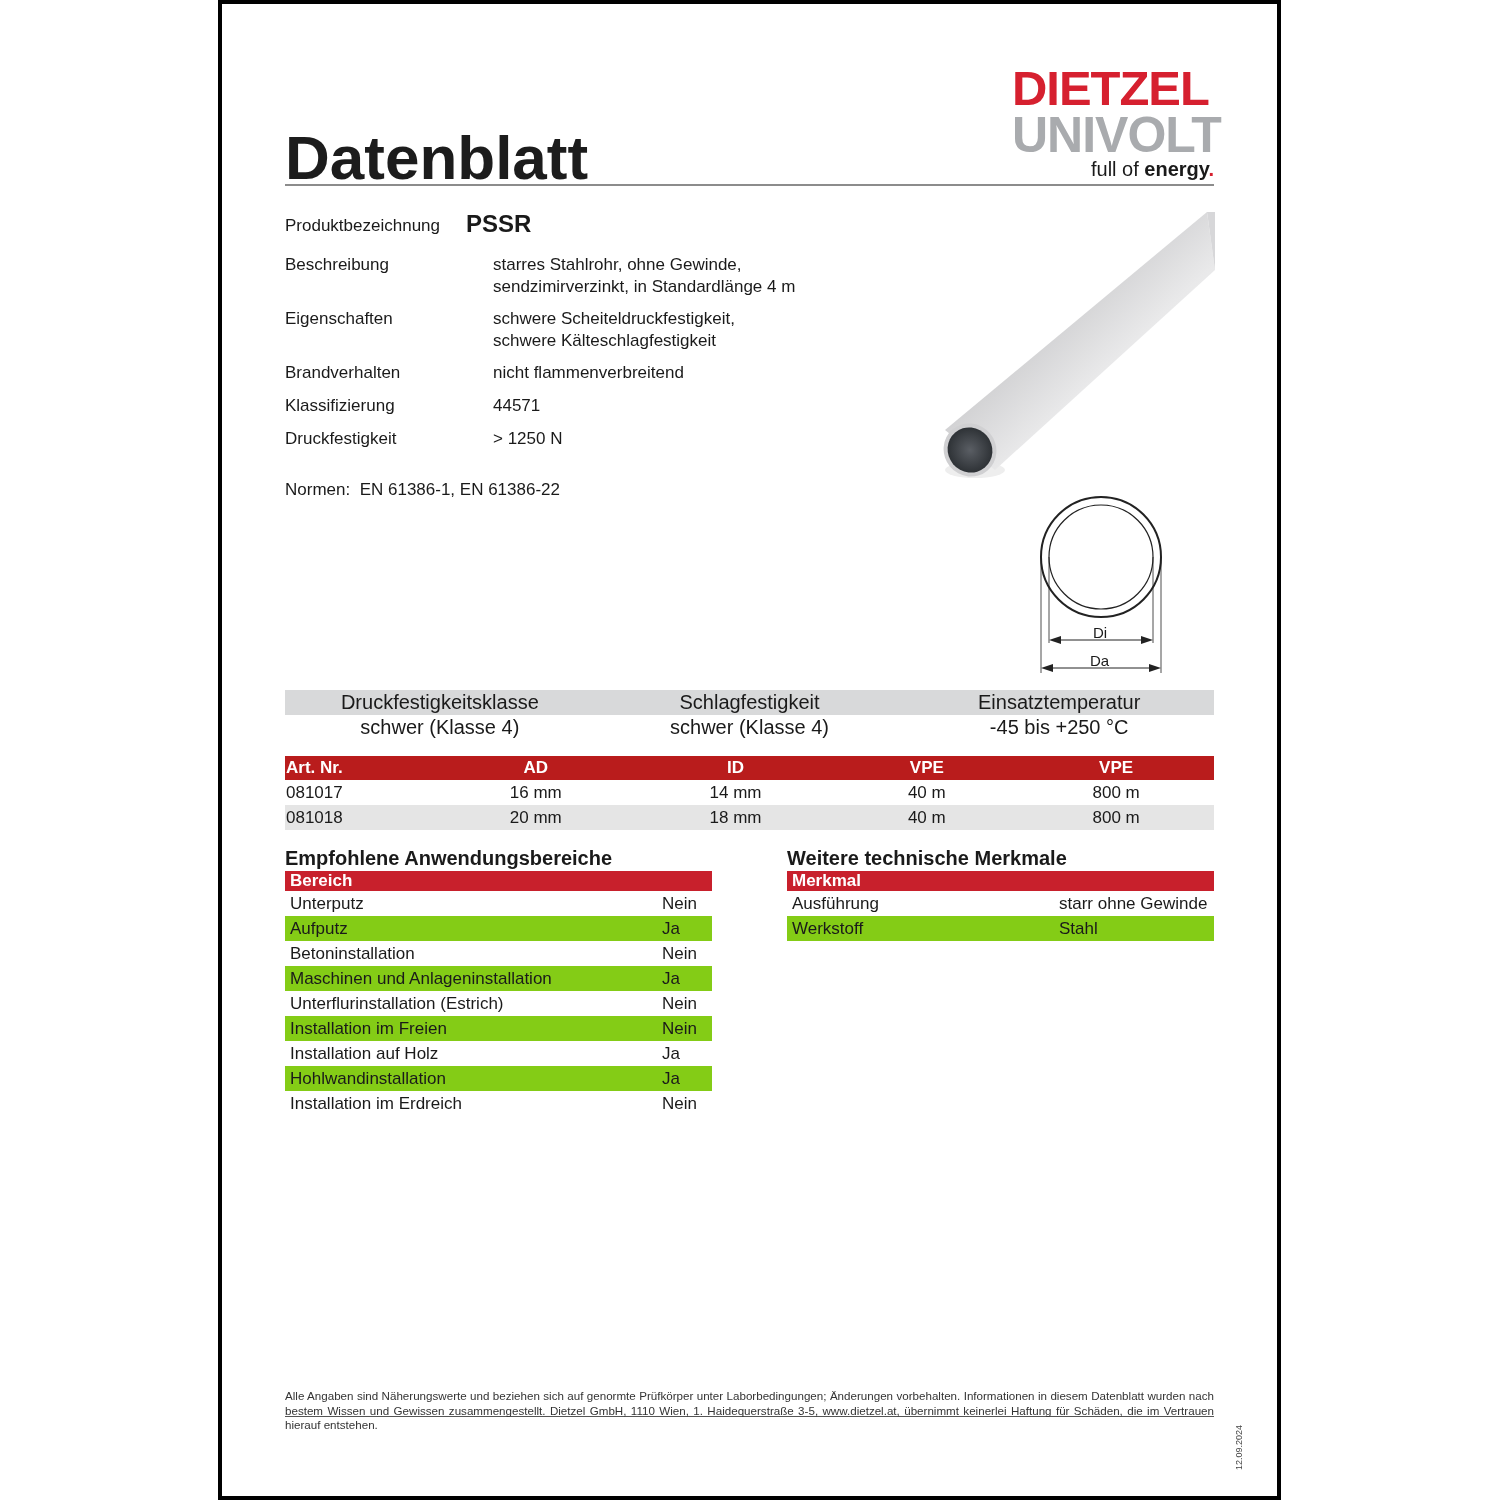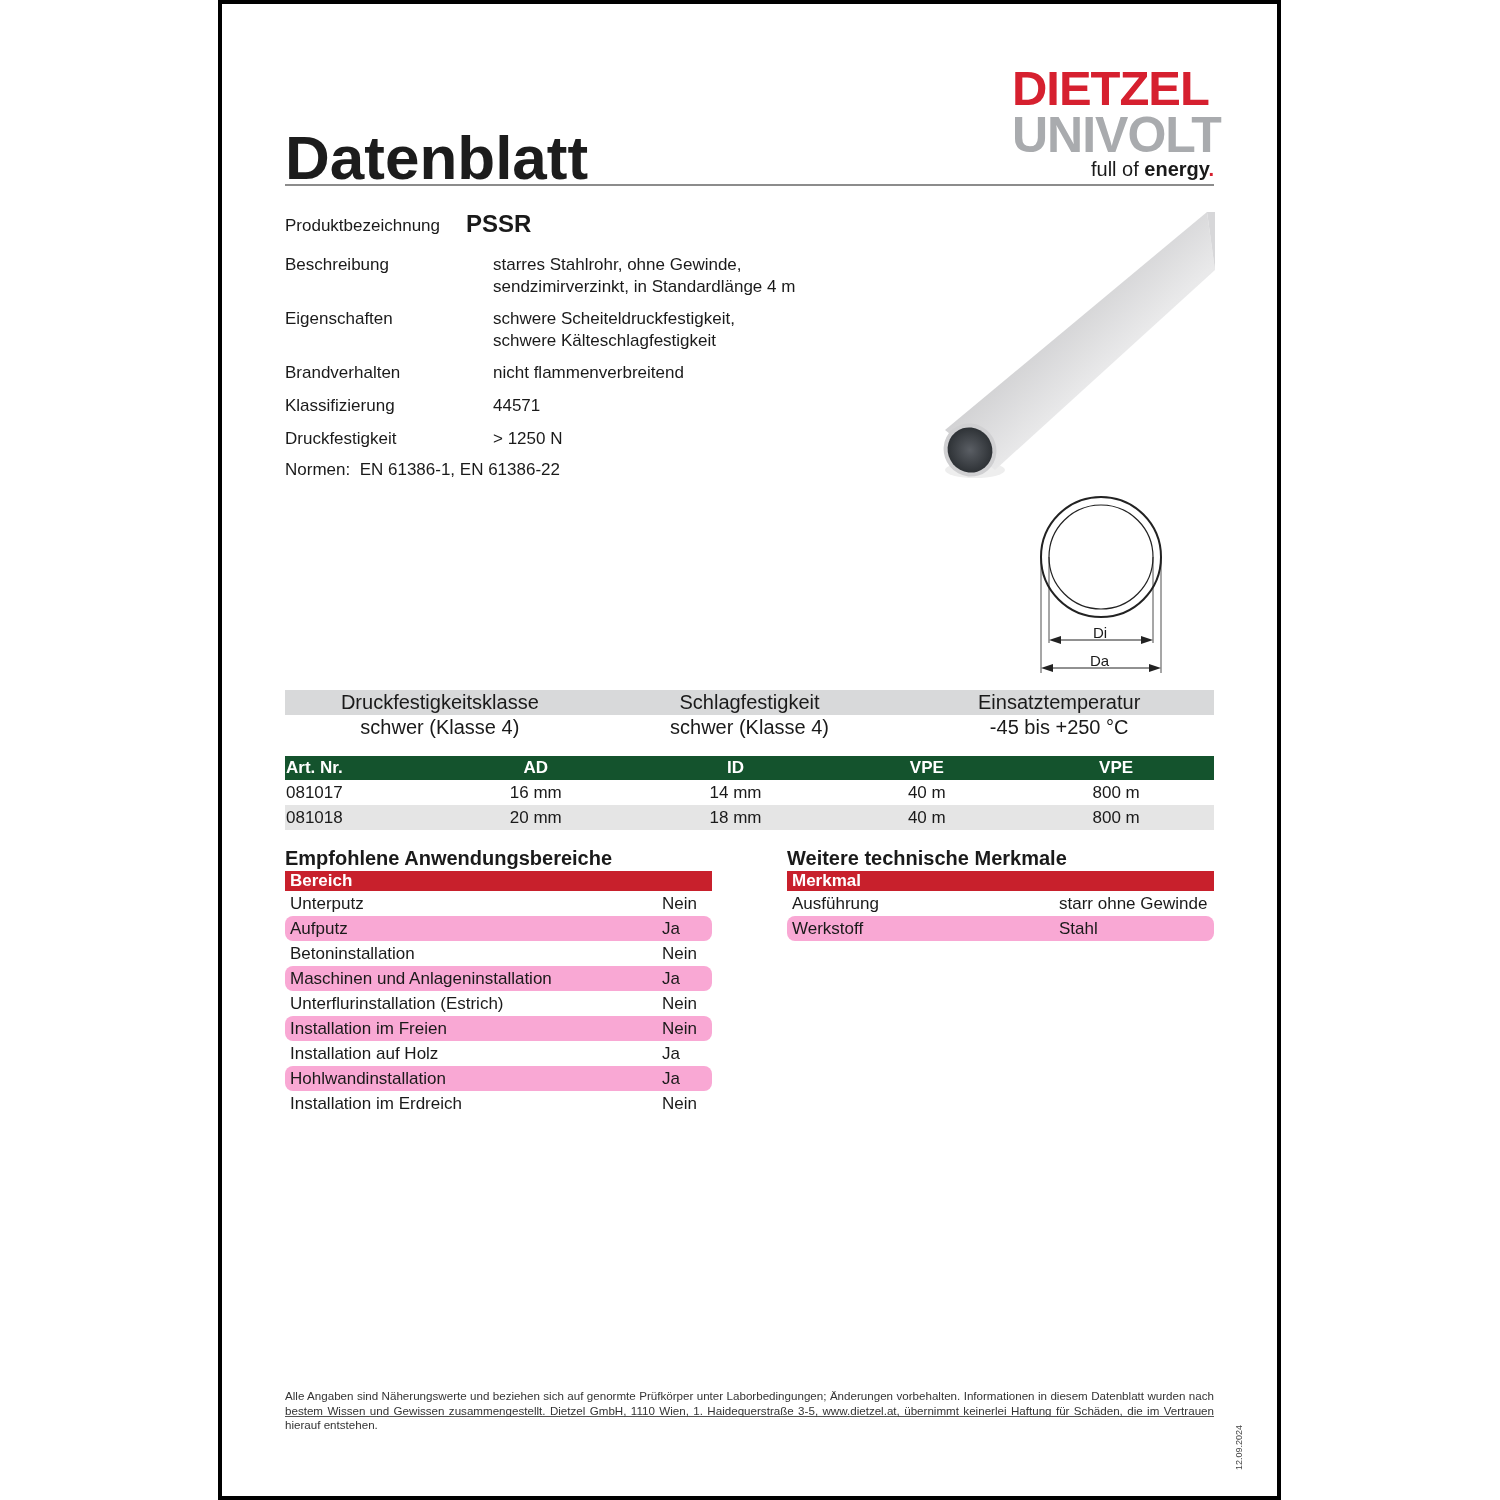--- a/index.html
+++ b/index.html
@@ -16,43 +16,43 @@
   .logo-univolt { left: 1012px; top: 108px; font-size: 50px; font-weight: bold; color: #a9abae;
                   letter-spacing: -1px; line-height: 54px; }
   .logo-tag { right: 286px; top: 158px; font-size: 20px; color: #1a1a1a; white-space: nowrap; }
   .logo-tag b { font-weight: bold; }
   .logo-tag .dot { color: #d6202f; font-weight: bold; }
 
   .prop-label { left: 285px; font-size: 17px; color: #1a1a1a; }
   .prop-value { left: 465px; font-size: 17px; color: #1a1a1a; line-height: 22px; margin-left: 28px; }
   .prop-product { left: 466px; top: 210px; font-size: 24px; font-weight: bold; color: #1a1a1a; }
 
-  .normen { left: 285px; top: 460px; font-size: 17px; }
+  .normen { left: 285px; top: 480px; font-size: 17px; }
 
   .pipe-img { left: 935px; top: 208px; width: 285px; height: 280px; }
   .diagram { left: 1030px; top: 495px; width: 145px; height: 180px; }
 
   .spec3 { left: 285px; top: 690px; width: 929px; }
   .spec3 .hdr, .spec3 .val { display: flex; }
   .spec3 .hdr { background: #d8d9da; height: 25px; }
   .spec3 .cell { flex: 1; text-align: center; font-size: 20px; line-height: 25px; }
 
   .art { left: 285px; top: 756px; width: 929px; font-size: 17px; }
   .art .row { display: flex; height: 25px; line-height: 25px; }
-  .art .row.head { background: #14532d; color: #fff; font-weight: bold; height: 24px; line-height: 24px; justify-content: flex-end; }
+  .art .row.head { background: #b91c1c; color: #fff; font-weight: bold; height: 24px; line-height: 24px; justify-content: flex-end; }
   .art .row.alt { background: #e5e5e5; }
   .art .c0 { width: 150px; padding-left: 1px; }
   .art .c1, .art .c2, .art .c3, .art .c4 { text-align: center; }
   .art .c1 { width: 200px; } .art .c2 { width: 200px; } .art .c3 { width: 183px; } .art .c4 { width: 196px; }
 
   .sec-title { font-size: 20px; font-weight: bold; color: #1a1a1a; }
   .tbl { font-size: 17px; }
   .tbl .row { display: flex; height: 25px; line-height: 25px; }
   .tbl .row.head { background: #c8202c; color: #fff; font-weight: bold; height: 20px; line-height: 20px; }
-  .tbl .row.alt { background: #f9a8d4; border-radius: 8px; }
+  .tbl .row.alt { background: #84cc16; }
   .tbl .k { padding-left: 5px; flex: 1; }
   .appl { left: 285px; top: 871px; width: 427px; }
   .appl .v { width: 50px; }
   .tech { left: 787px; top: 871px; width: 427px; }
   .tech .v { width: 155px; }
 
   .foot-rule { left: 285px; top: 1416px; width: 929px; height: 1px; background: #555; }
   .foot { left: 285px; top: 1389px; width: 929px; font-size: 11.6px; line-height: 14.5px; color: #333; text-align: justify; }
   .date { left: 1234px; top: 1425px; font-size: 9px; color: #444; writing-mode: vertical-rl; transform: rotate(180deg); }
 </style>

